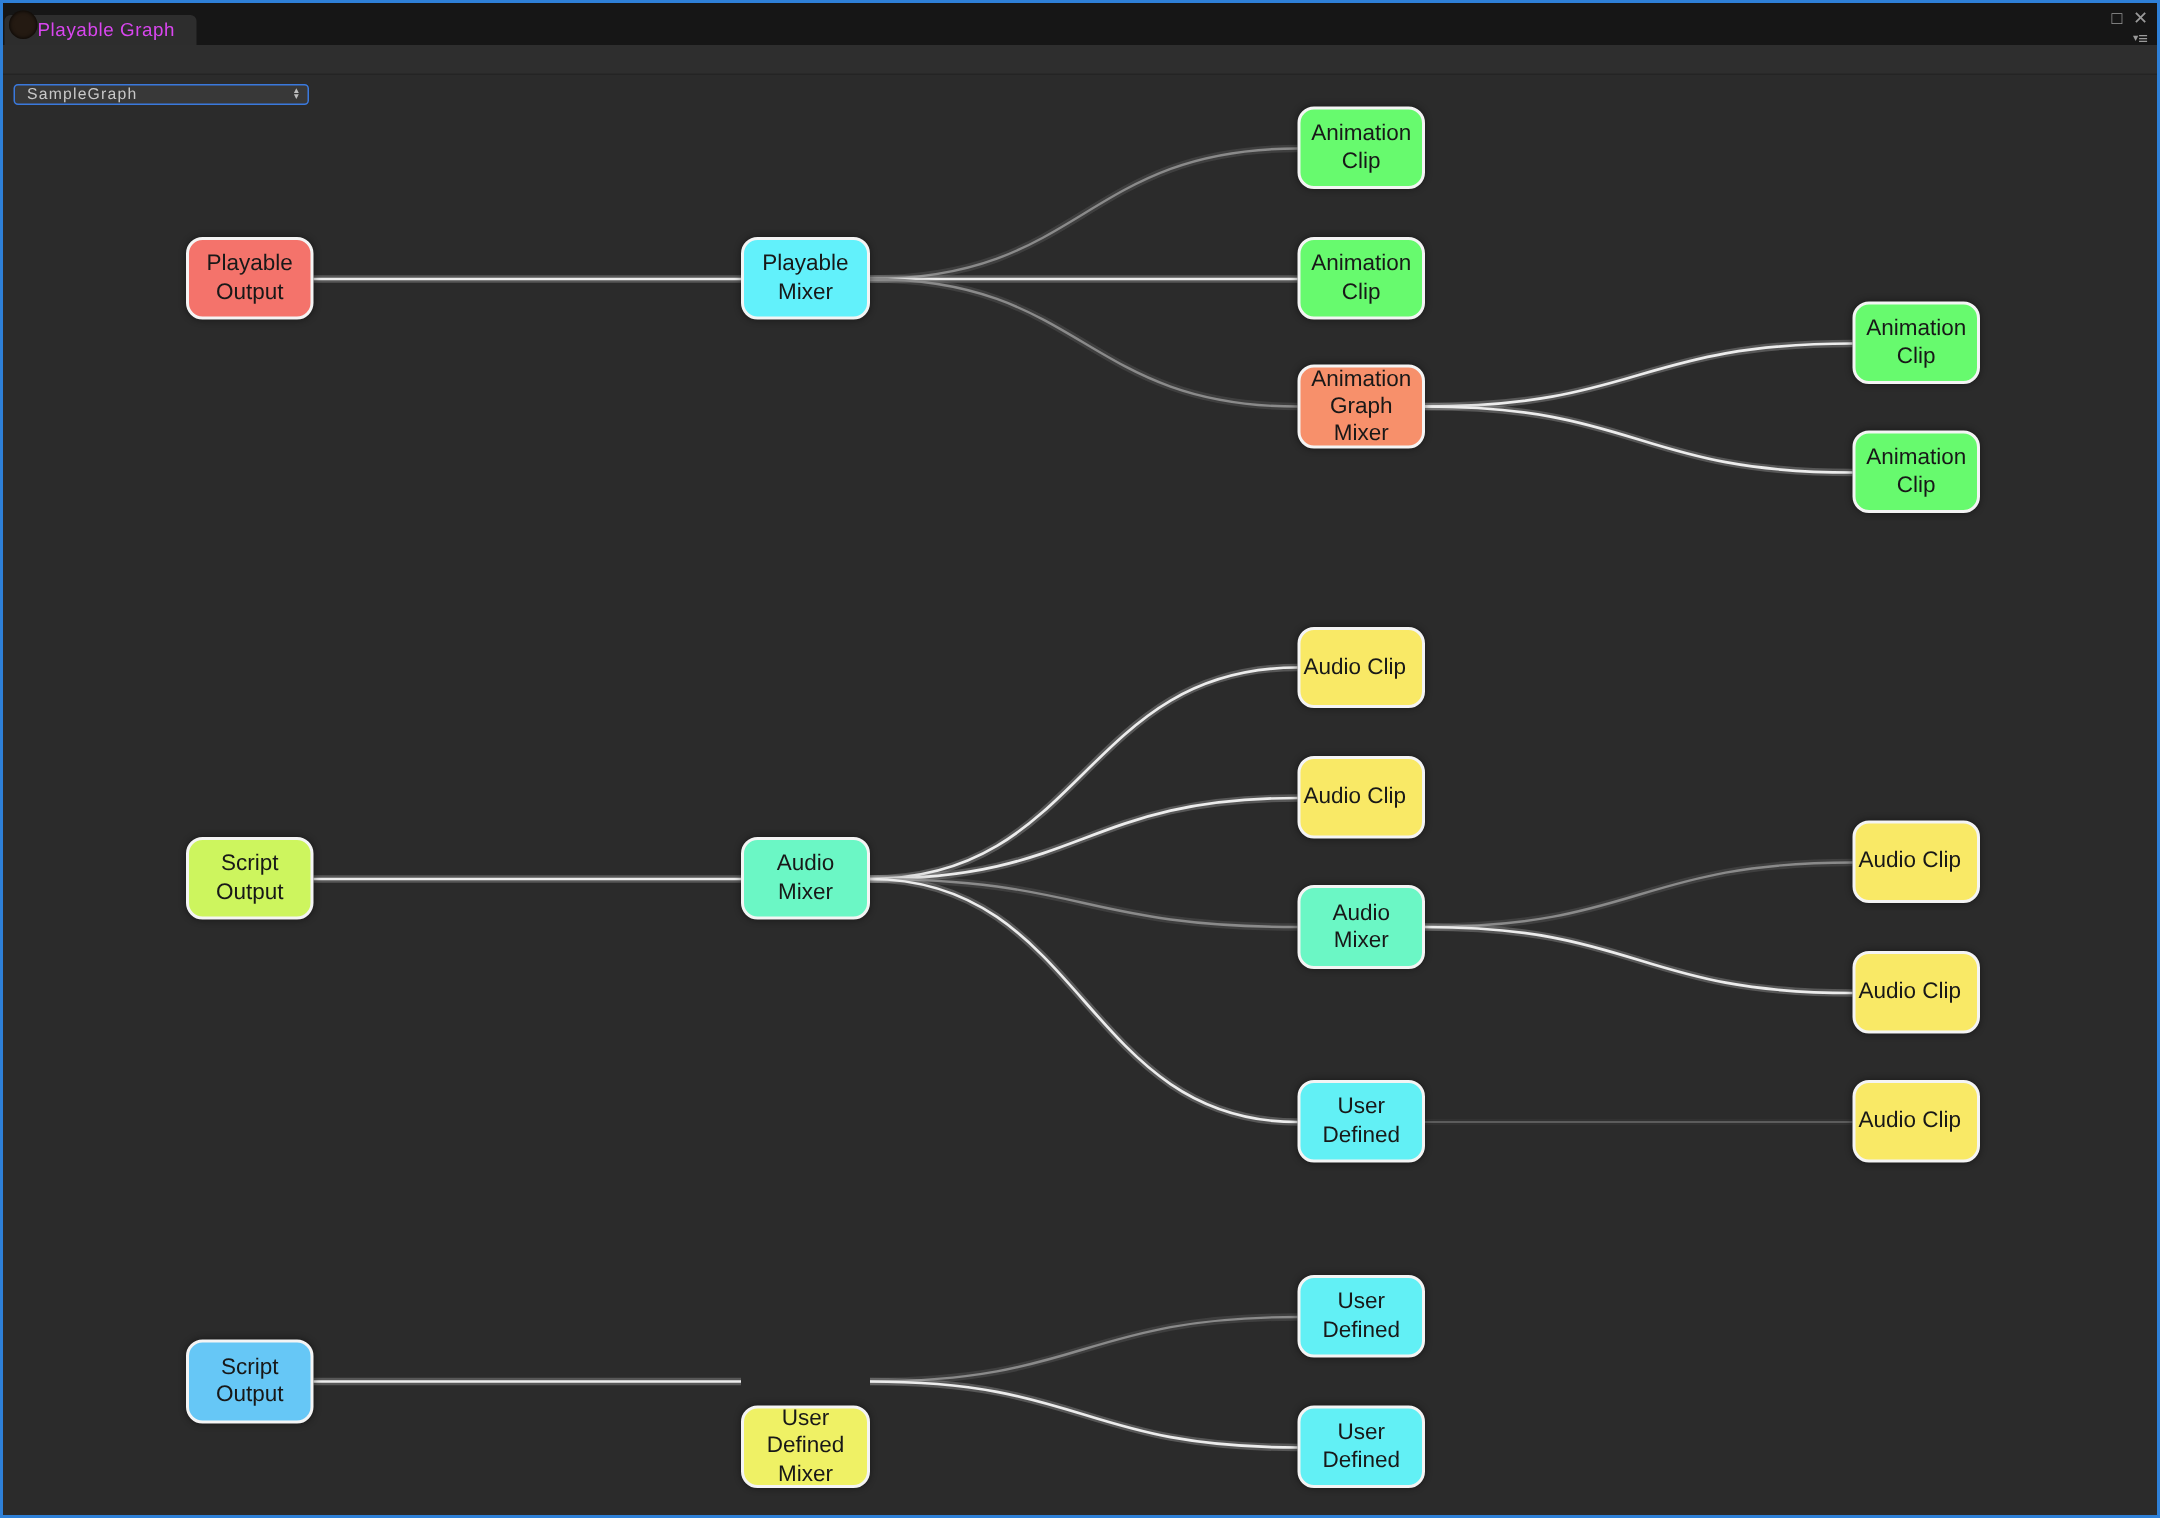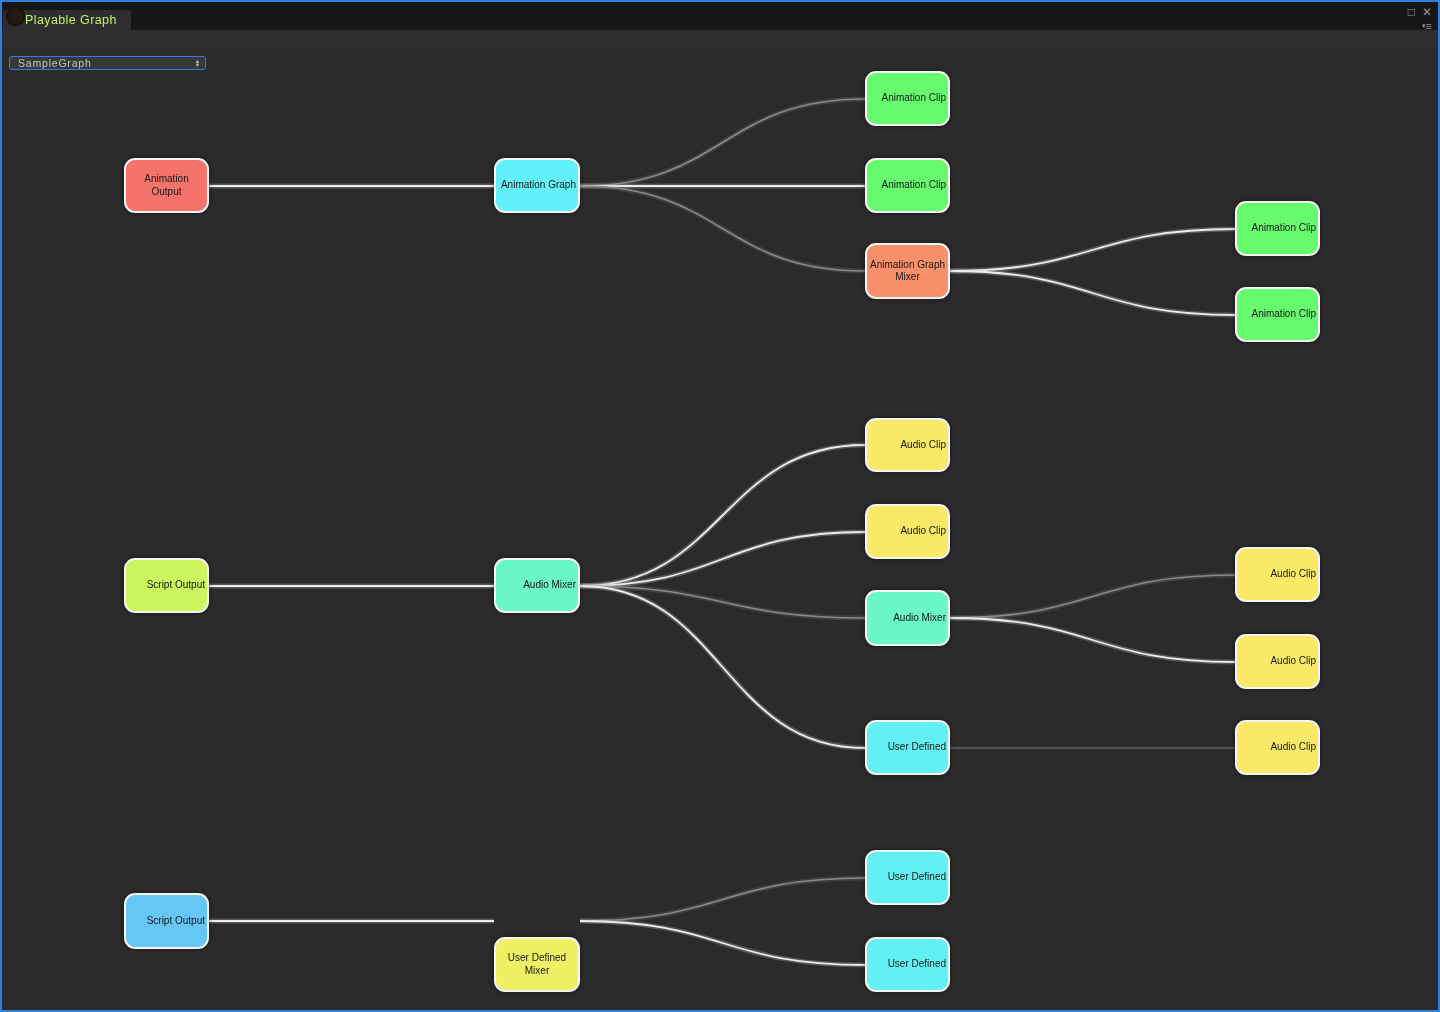--- a/index.html
+++ b/index.html
@@ -16,21 +16,21 @@
   .titlebar{
     position:absolute;left:0;top:0;right:0;height:28px;
     background:#161616;
   }
   .tab{
     position:absolute;left:1px;top:8px;height:20px;
     background:#2d2d2d;
     border-top-left-radius:4px;border-top-right-radius:4px;
     padding:0 14px 0 22px;
     display:flex;align-items:center;
-    color:#bef264;font-size:12.5px;letter-spacing:.4px;
+    color:#d946ef;font-size:12.5px;letter-spacing:.4px;
   }
   .tab-dot{
     position:absolute;left:4px;top:5px;width:19px;height:19px;
     border-radius:50%;background:#241a12;box-shadow:inset 0 0 3px #000;
   }
   .win-controls{
     position:absolute;right:6px;top:4px;display:flex;gap:7px;align-items:center;
     color:#9a9a9a;font-size:12px;
   }
   .win-controls .glyph{cursor:default;line-height:12px;}
@@ -57,23 +57,23 @@
     font-size:5.5px;line-height:4.5px;color:#bdbdbd;
   }
   
   .canvas{position:absolute;inset:0;}
   svg.edges{position:absolute;left:0;top:0;}
   .node{
     position:absolute;
     box-sizing:border-box;
     border:2.5px solid #f4f4f4;
     border-radius:11px;
-    display:flex;align-items:center;justify-content:flex-end;
+    display:flex;align-items:center;justify-content:flex-start;
     text-align:center;
-    color:#181818;font-size:10px;line-height:1.22;
+    color:#181818;font-size:15px;line-height:1.22;
     box-shadow:0 0 5px rgba(0,0,0,.45);
     padding:2px;
     cursor:default;
   }
 </style>
 </head>
 <body>
 
 <div class="window">
 
@@ -134,24 +134,24 @@
         <path d="M 948 746 C 1090.5 746, 1090.5 746, 1233 746" fill="none" stroke="#5c5c5c" stroke-width="1.4"></path>
         <path d="M 207 919 C 349.5 919, 349.5 919, 492 919" fill="none" stroke="#bdbdbd" stroke-opacity="0.3" stroke-width="5"></path>
         <path d="M 207 919 C 349.5 919, 349.5 919, 492 919" fill="none" stroke="#ececec" stroke-width="1.8"></path>
         <path d="M 578 919 C 720.5 919, 720.5 876, 863 876" fill="none" stroke="#9a9a9a" stroke-opacity="0.18" stroke-width="5"></path>
         <path d="M 578 919 C 720.5 919, 720.5 876, 863 876" fill="none" stroke="#8a8a8a" stroke-width="1.6"></path>
         <path d="M 578 919 C 720.5 919, 720.5 963, 863 963" fill="none" stroke="#bdbdbd" stroke-opacity="0.3" stroke-width="5"></path>
         <path d="M 578 919 C 720.5 919, 720.5 963, 863 963" fill="none" stroke="#ececec" stroke-width="1.8"></path>
       </svg>
     <div id="nodes-layer">
         <div class="node" style="left: 122px; top: 156px; width: 85px; height: 55px; background: rgb(244, 115, 107);">
-          <span>Animation Output</span>
+          <span>Playable Output</span>
         </div>
         <div class="node" style="left: 492px; top: 156px; width: 86px; height: 55px; background: rgb(98, 241, 251);">
-          <span>Animation Graph</span>
+          <span>Playable Mixer</span>
         </div>
         <div class="node" style="left: 863px; top: 69px; width: 85px; height: 55px; background: rgb(103, 250, 110);">
           <span>Animation Clip</span>
         </div>
         <div class="node" style="left: 863px; top: 156px; width: 85px; height: 55px; background: rgb(103, 250, 110);">
           <span>Animation Clip</span>
         </div>
         <div class="node" style="left: 863px; top: 241px; width: 85px; height: 56px; background: rgb(247, 144, 107);">
           <span>Animation Graph Mixer</span>
         </div>

